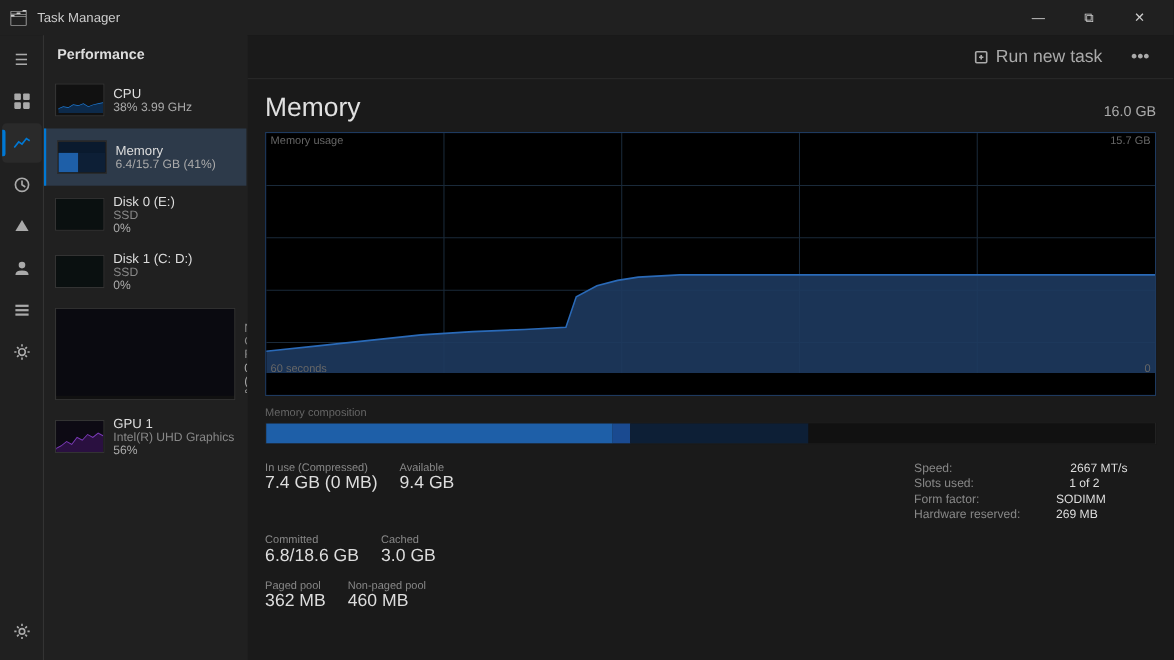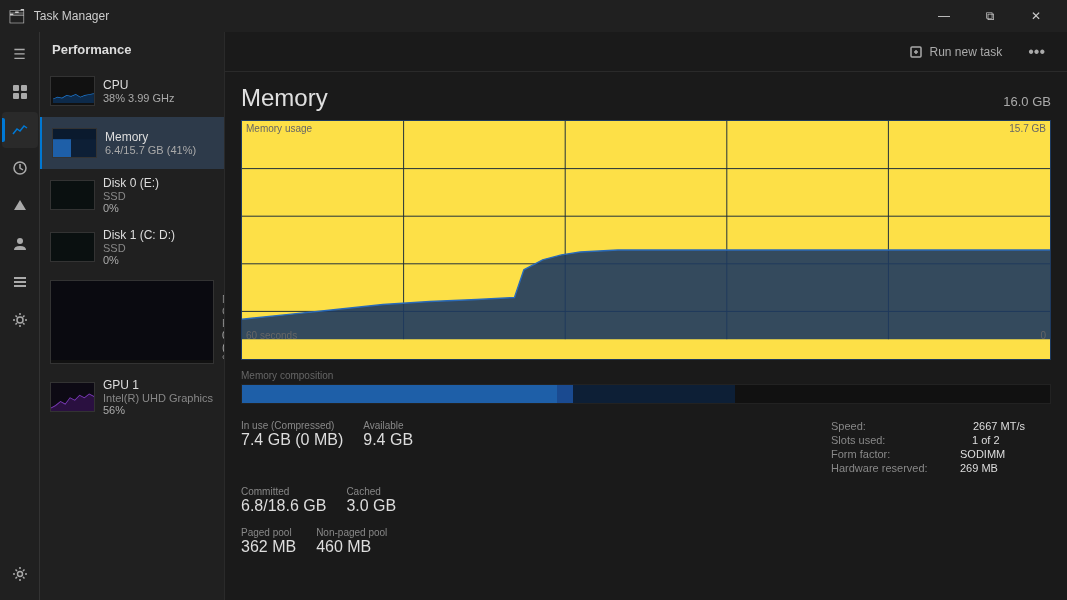--- a/index.html
+++ b/index.html
@@ -180,21 +180,21 @@
       gap: 12px;
     }
     .run-task-btn {
       display: flex;
       align-items: center;
       gap: 6px;
       background: transparent;
       border: none;
       color: #aaa;
       cursor: pointer;
-      font-size: 12px;
+      font-size: 16px;
       padding: 4px 8px;
     }
     .more-btn {
       background: transparent;
       border: none;
       color: #aaa;
       cursor: pointer;
       font-size: 16px;
       padding: 2px 6px;
     }
@@ -222,21 +222,21 @@
     .memory-total {
       font-size: 13px;
       color: #aaa;
     }
 
     
     .chart-container {
       position: relative;
       flex: 1;
       min-height: 0;
-      background: #fde047;
+      background: #000000;
       border: 1px solid #1e3a5f;
       text-align: center;
     }
     .chart-label-top {
       position: absolute;
       top: 2px;
       left: 4px;
       font-size: 10px;
       color: #666;
     }

